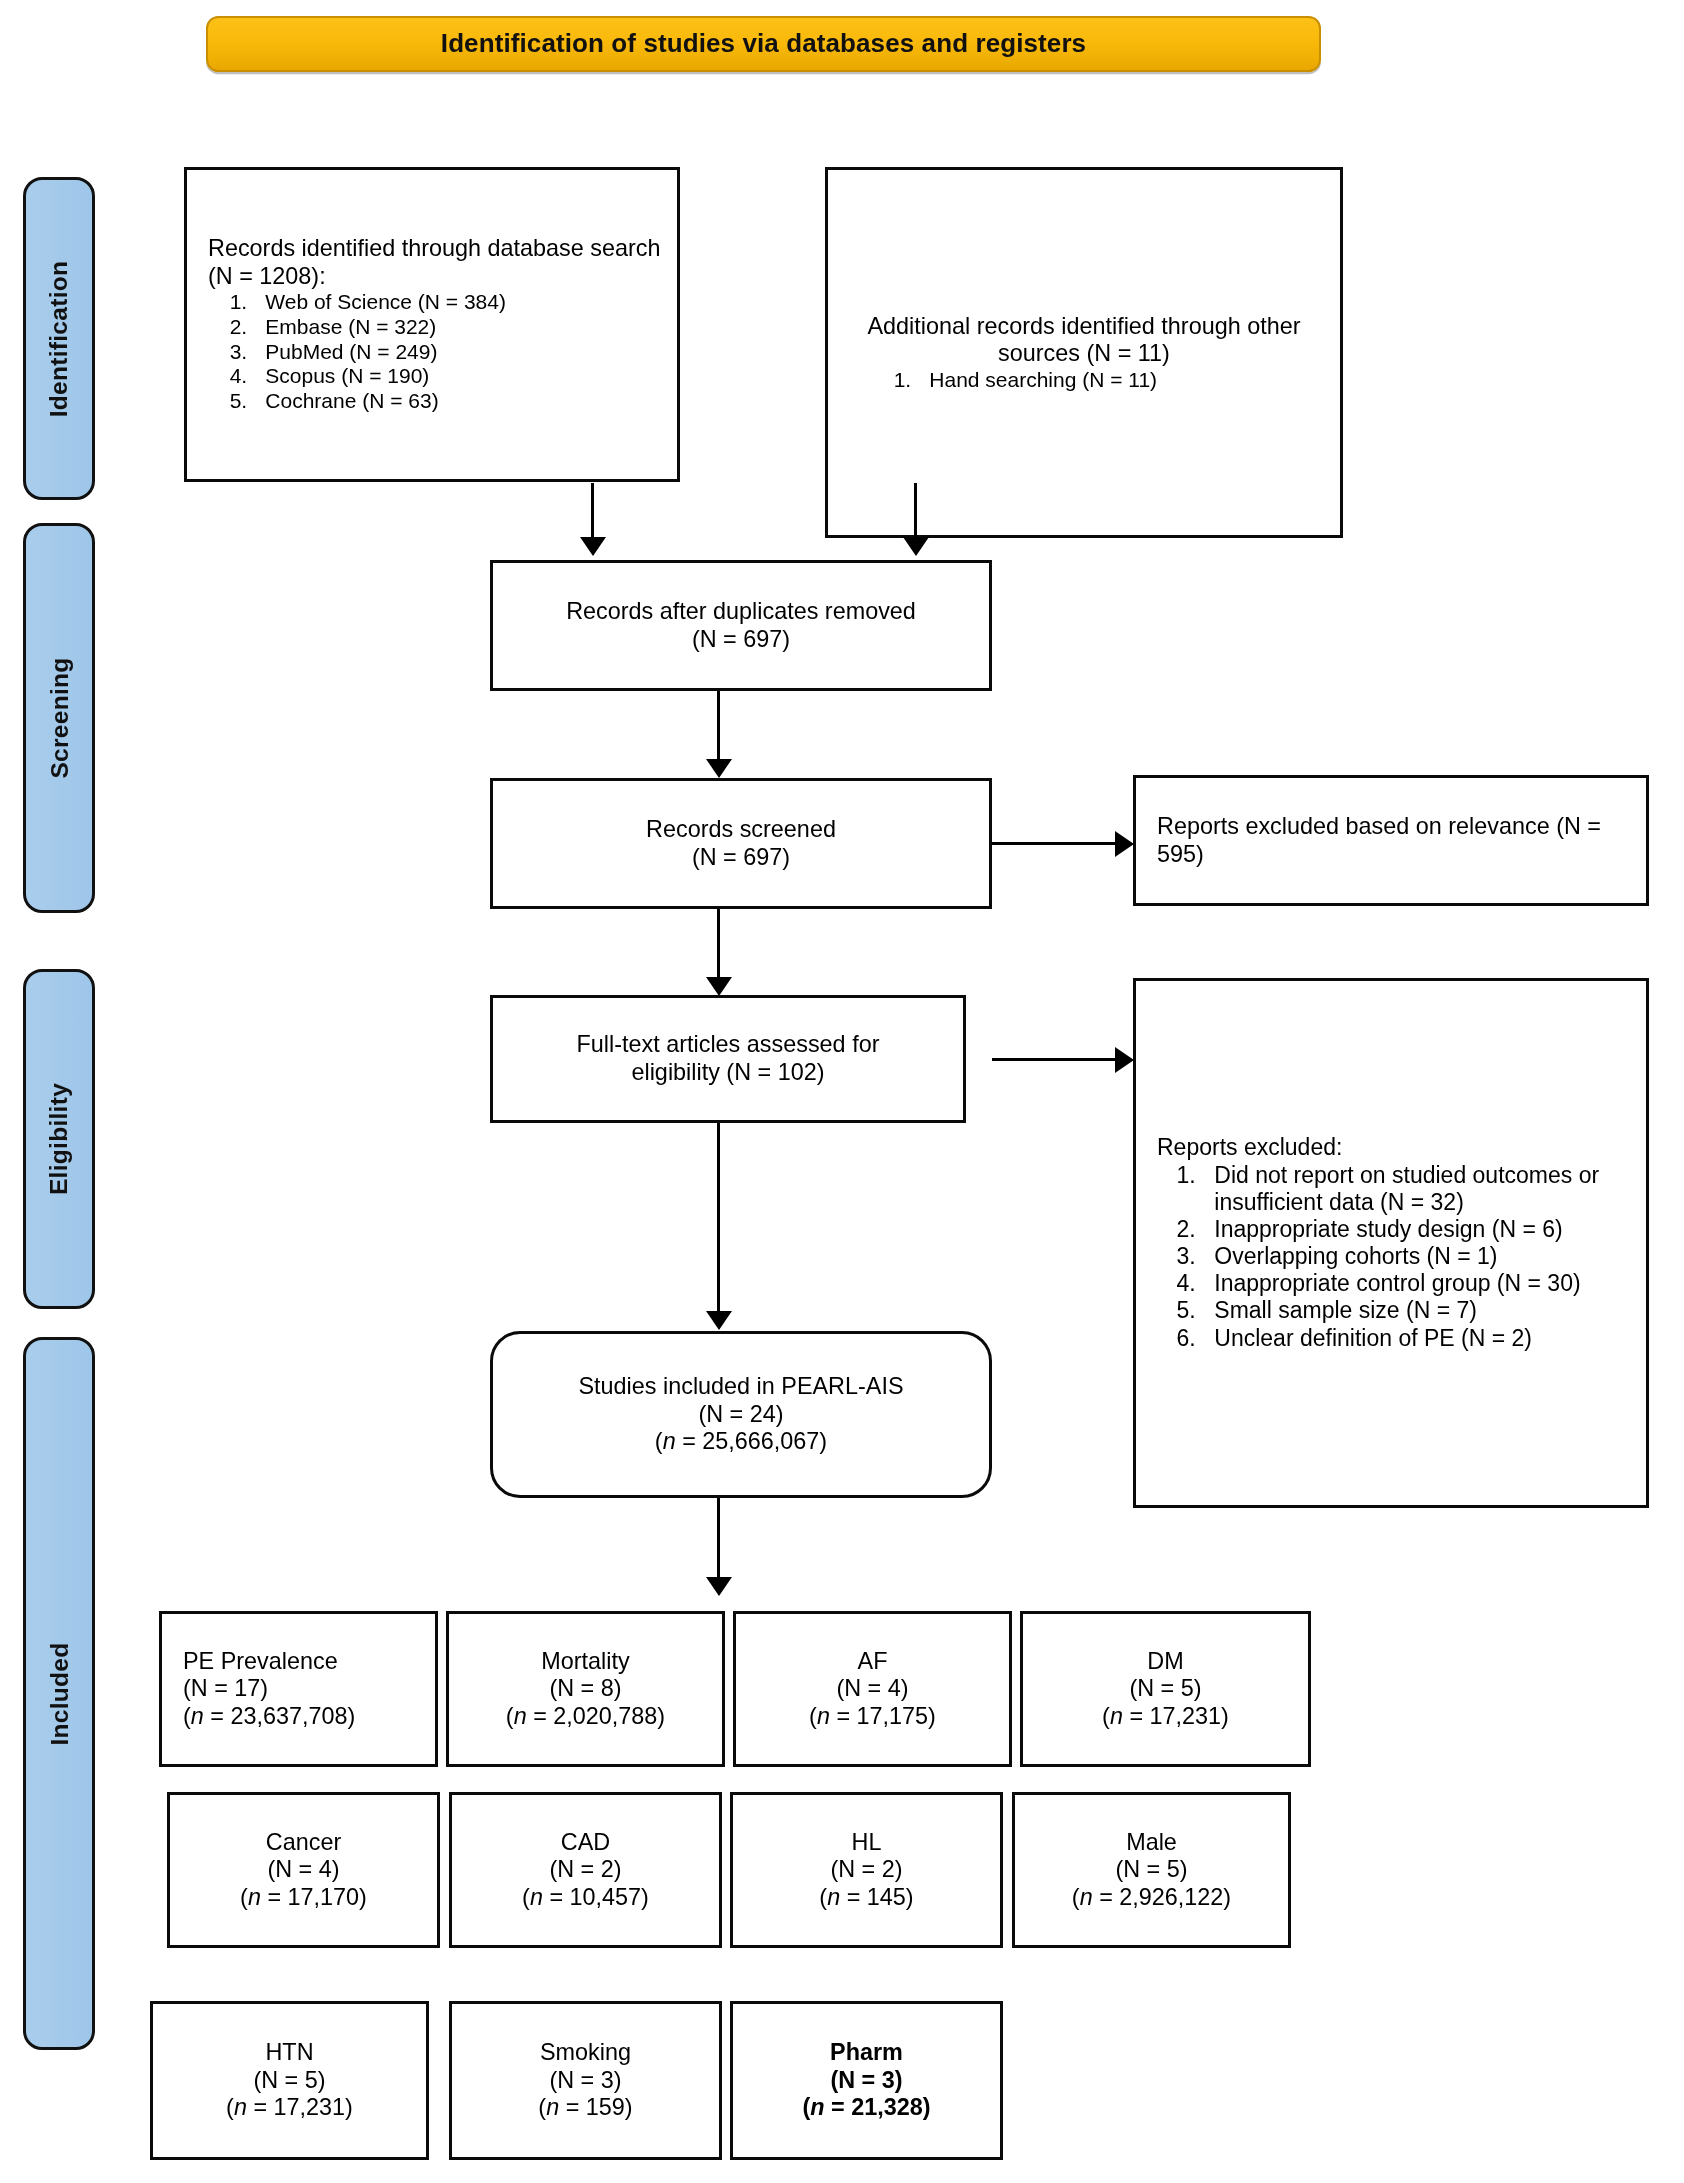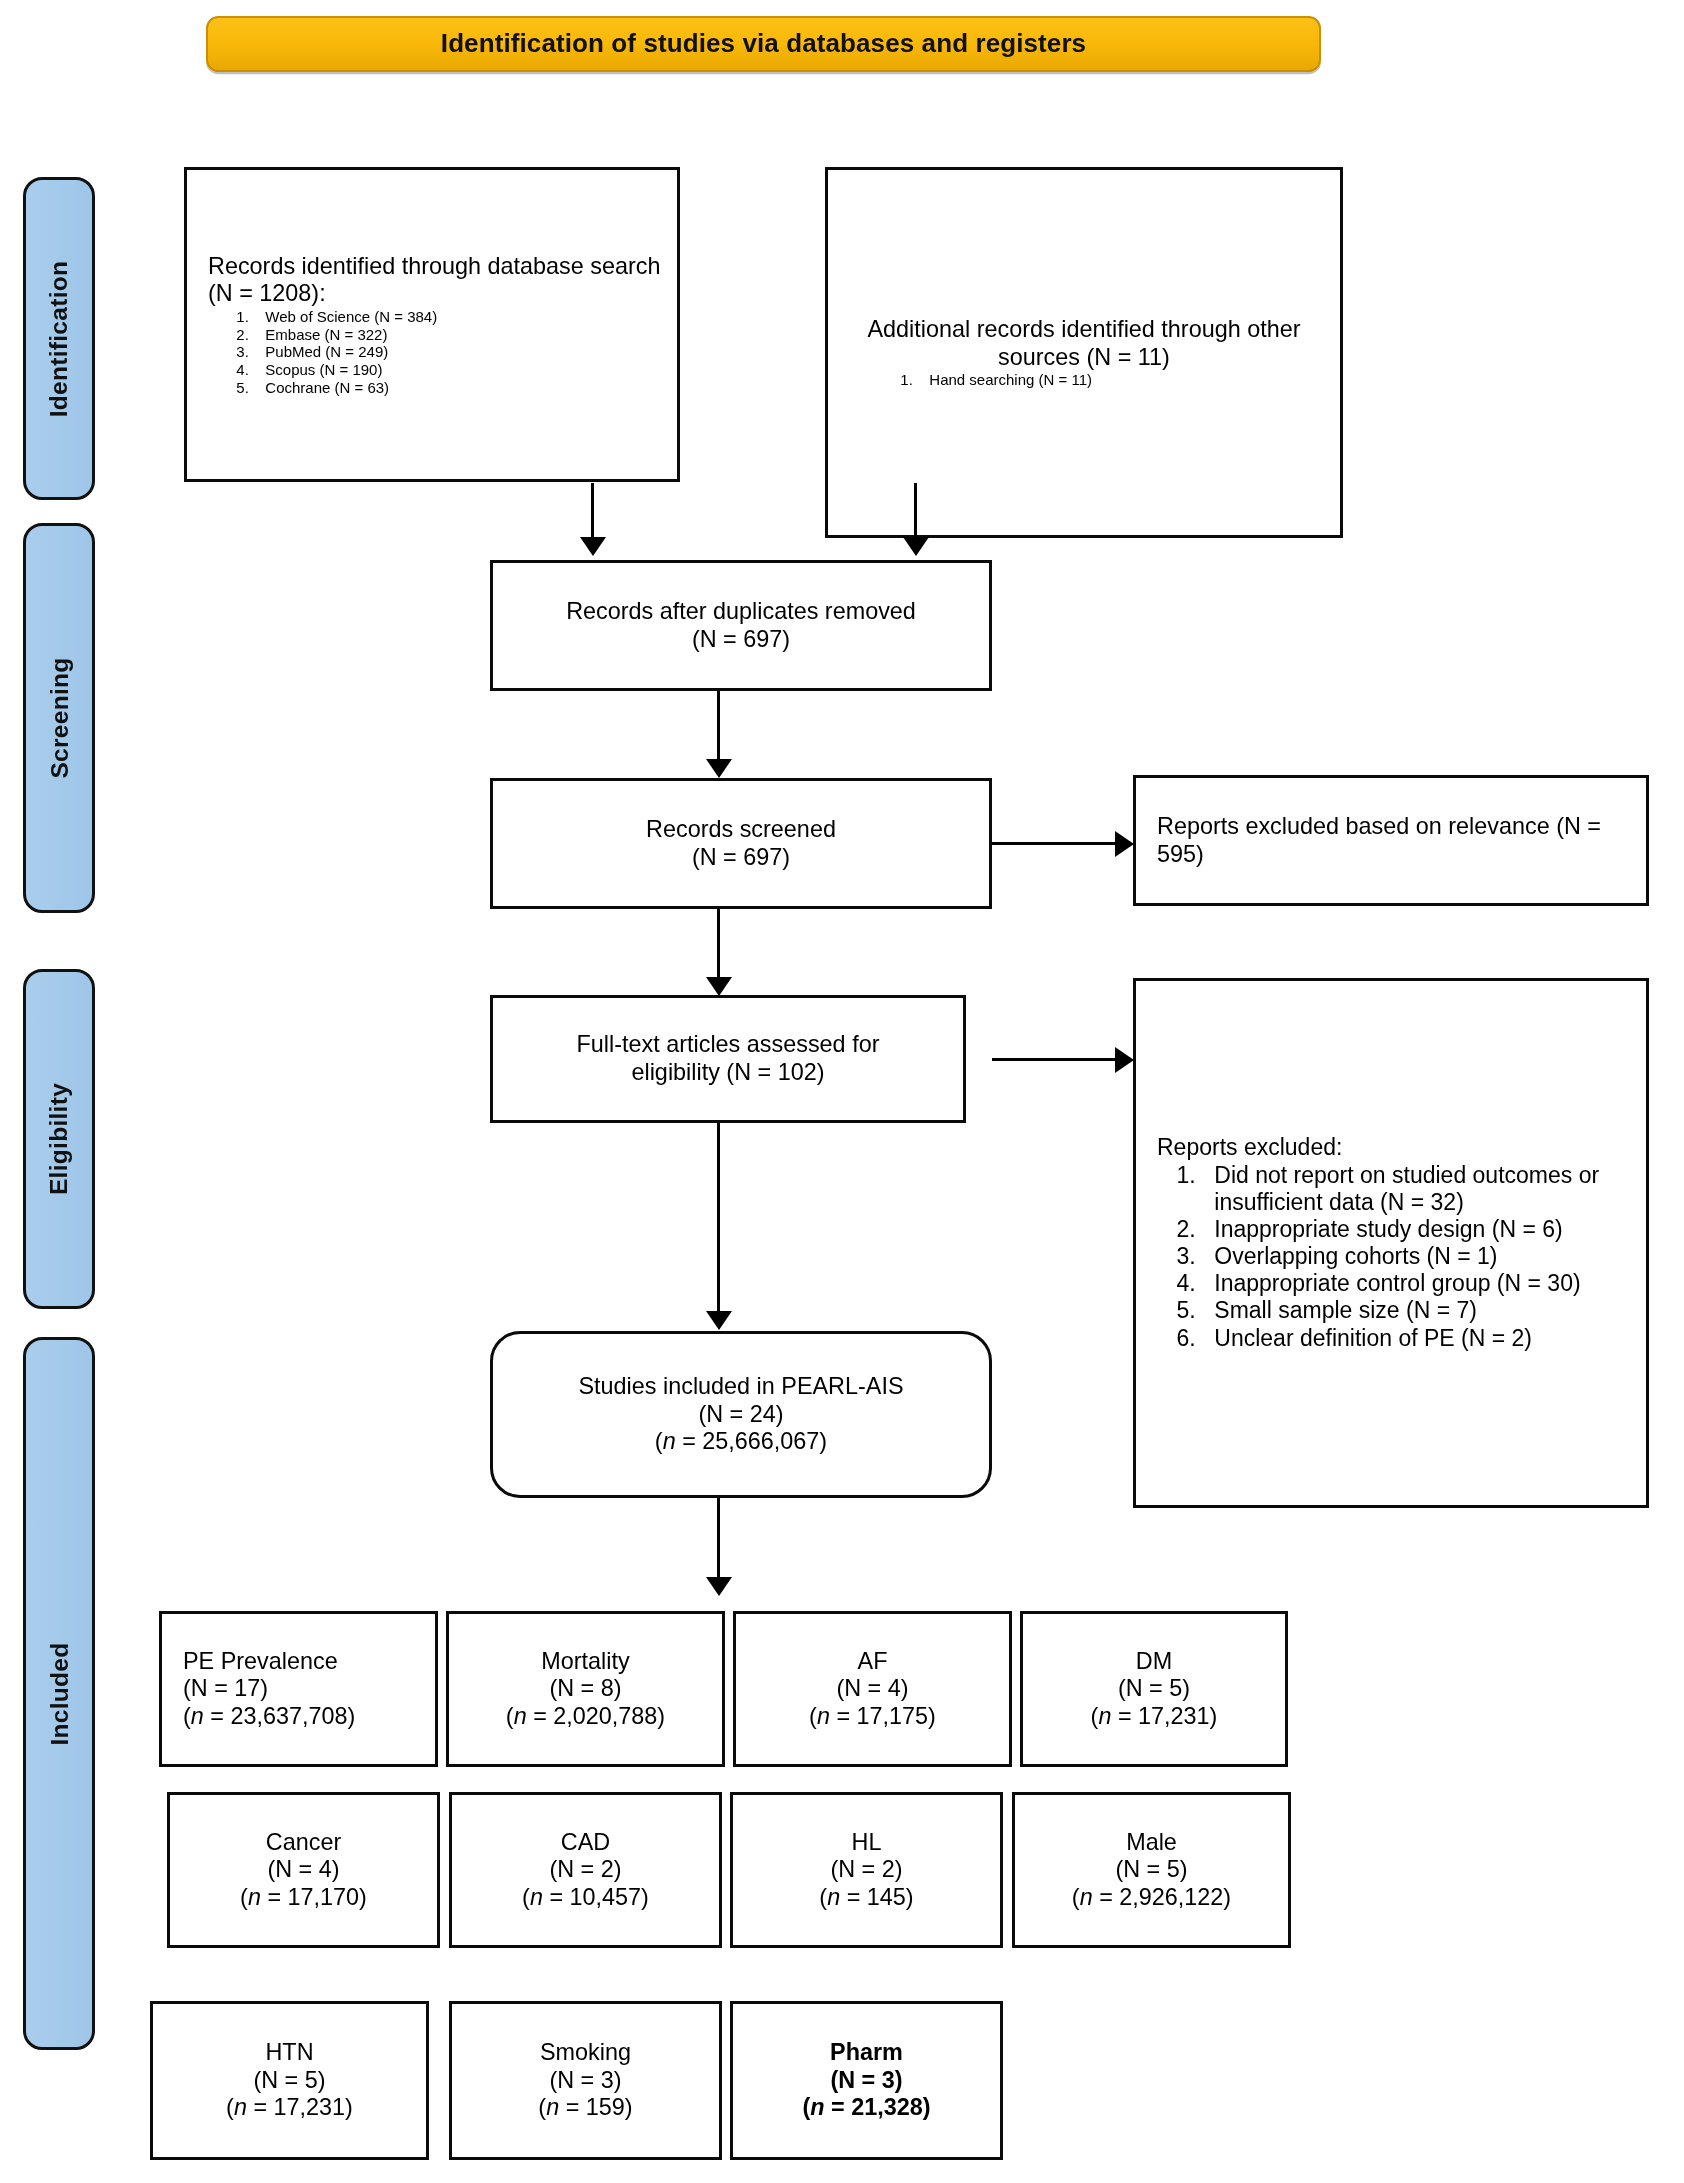--- a/index.html
+++ b/index.html
@@ -92,21 +92,21 @@
   .txt-sm {
     font-size: 23px;
     line-height: 1.2;
   }
   .pad-l { padding-left: 21px; padding-right: 11px; }
 
   
   ol.numlist {
     margin: 0;
     padding-left: 66px;
-    font-size: 15px;
+    font-size: 21px;
     line-height: 1.18;
   }
   ol.numlist li {
     padding-left: 12.3px;
     margin: 0;
   }
   ol.numlist.tight li { margin-bottom: 0px; }
 
   .italic-n { font-style: italic; }
 
@@ -256,21 +256,21 @@
   </div>
 
   <div class="box box-center" style="left:733px; top:1611px; width:279px; height:156px;">
     <div class="txt">AF</div>
     <div class="txt">(N = 4)</div>
     <div class="txt">
       <span>(</span><span class="italic-n">n</span><span> = 17,175)</span>
     </div>
   </div>
 
-  <div class="box box-center" style="left:1020px; top:1611px; width:268px; height:156px;">
+  <div class="box box-center" style="left:1020px; top:1611px; width:291px; height:156px;">
     <div class="txt">DM</div>
     <div class="txt">(N = 5)</div>
     <div class="txt">
       <span>(</span><span class="italic-n">n</span><span> = 17,231)</span>
     </div>
   </div>
 
   <div class="box box-center" style="left:167px; top:1792px; width:273px; height:156px;">
     <div class="txt">Cancer</div>
     <div class="txt">(N = 4)</div>

